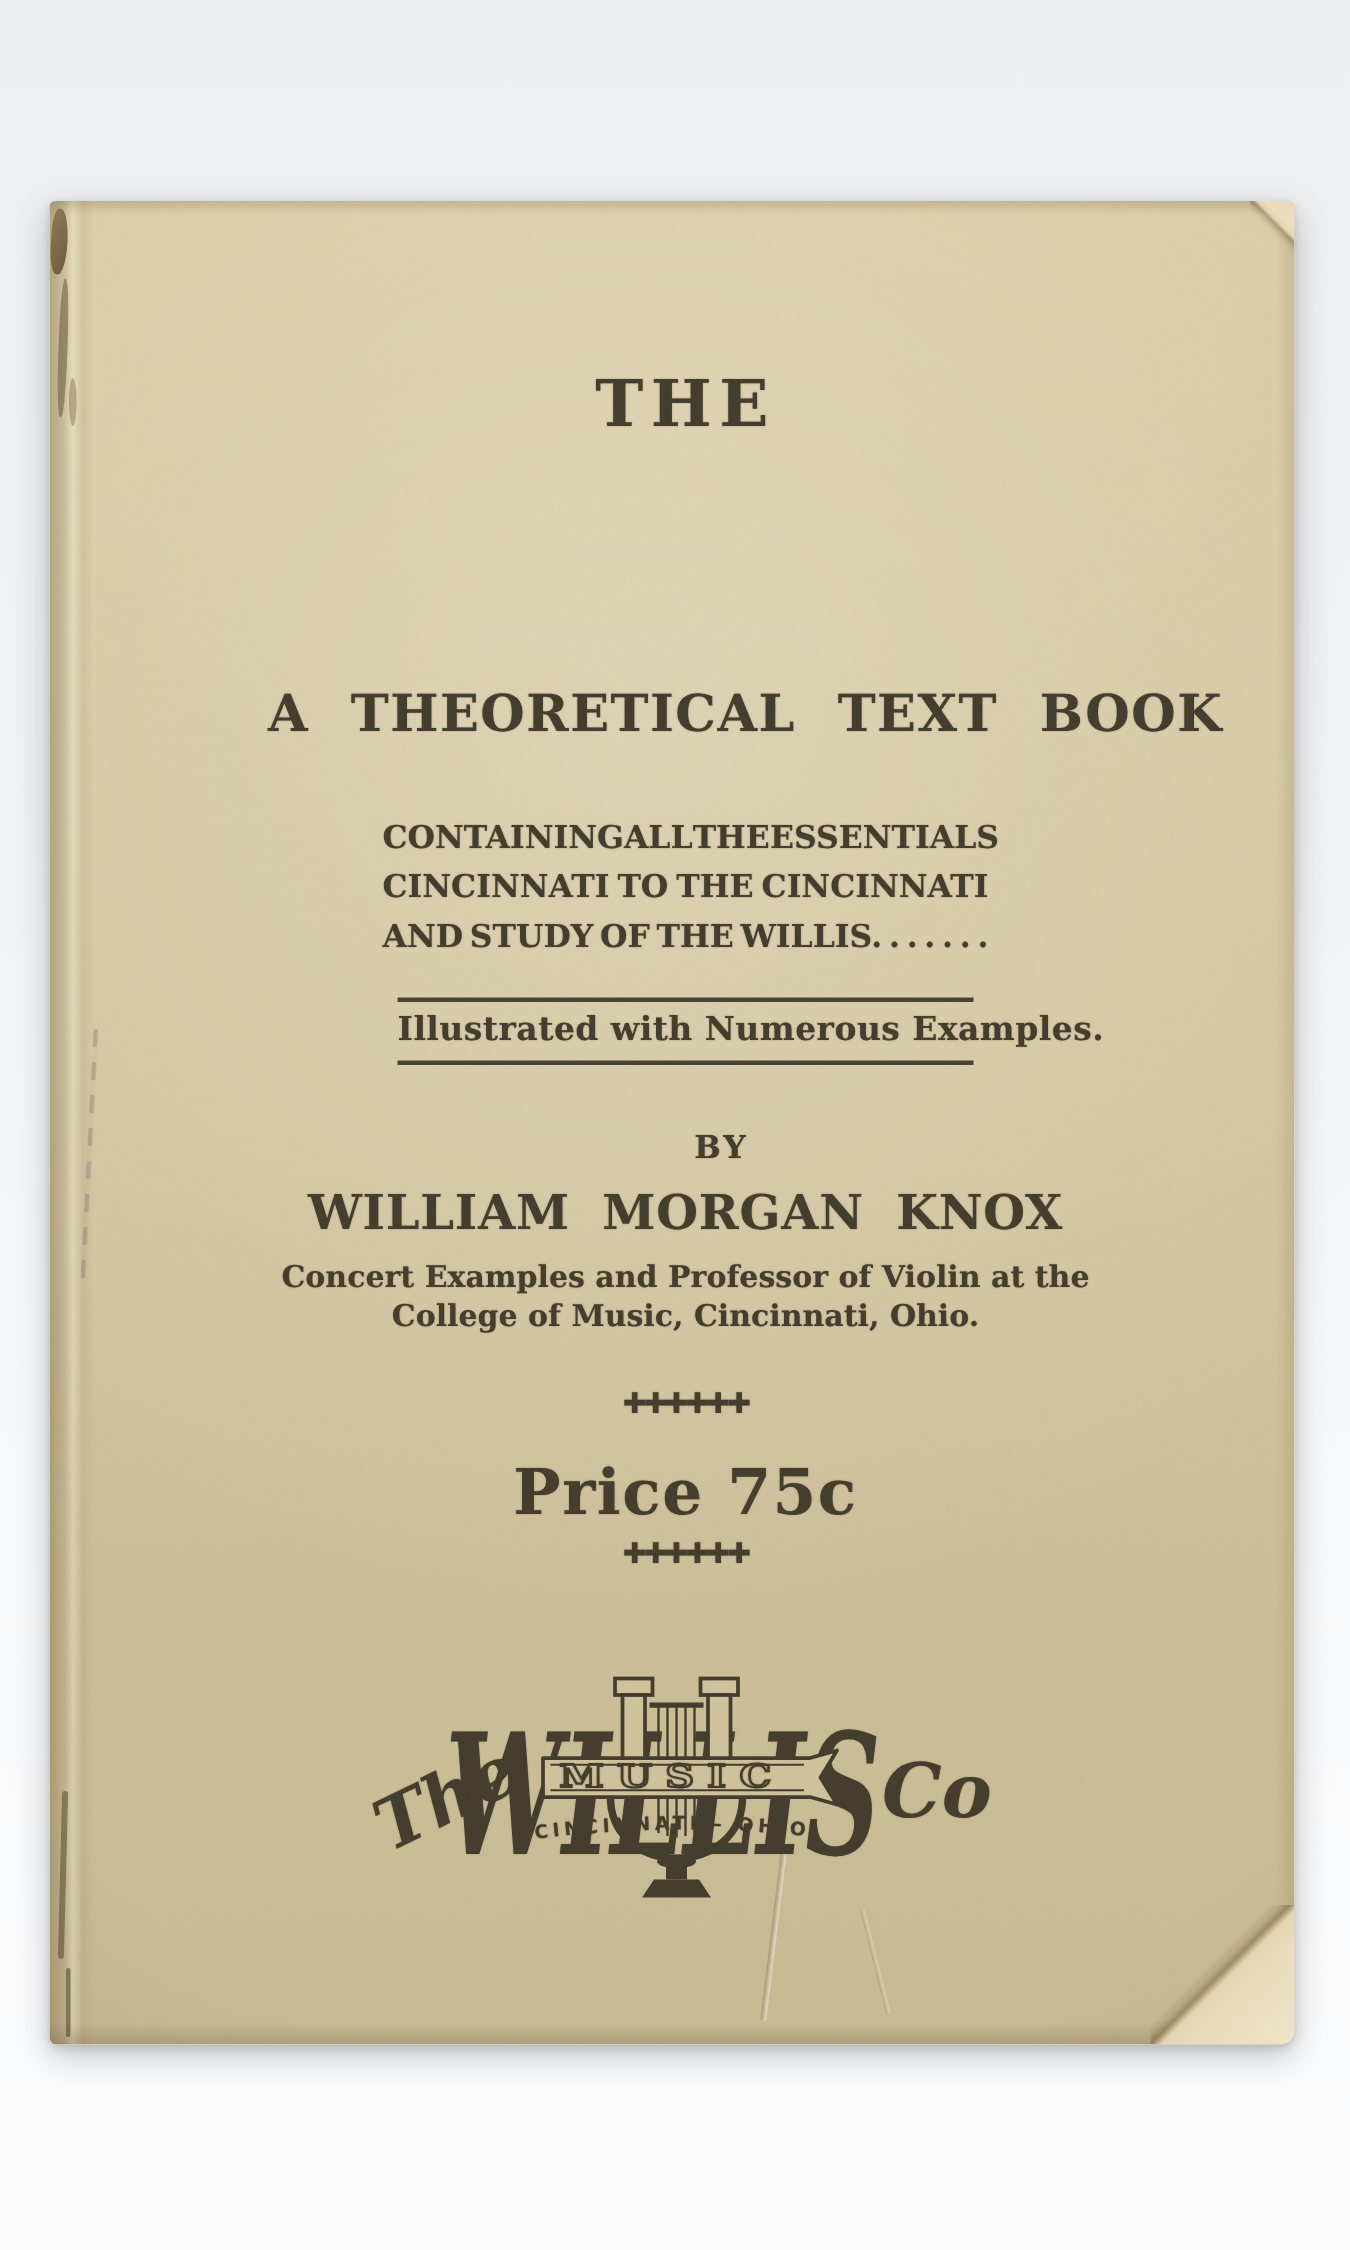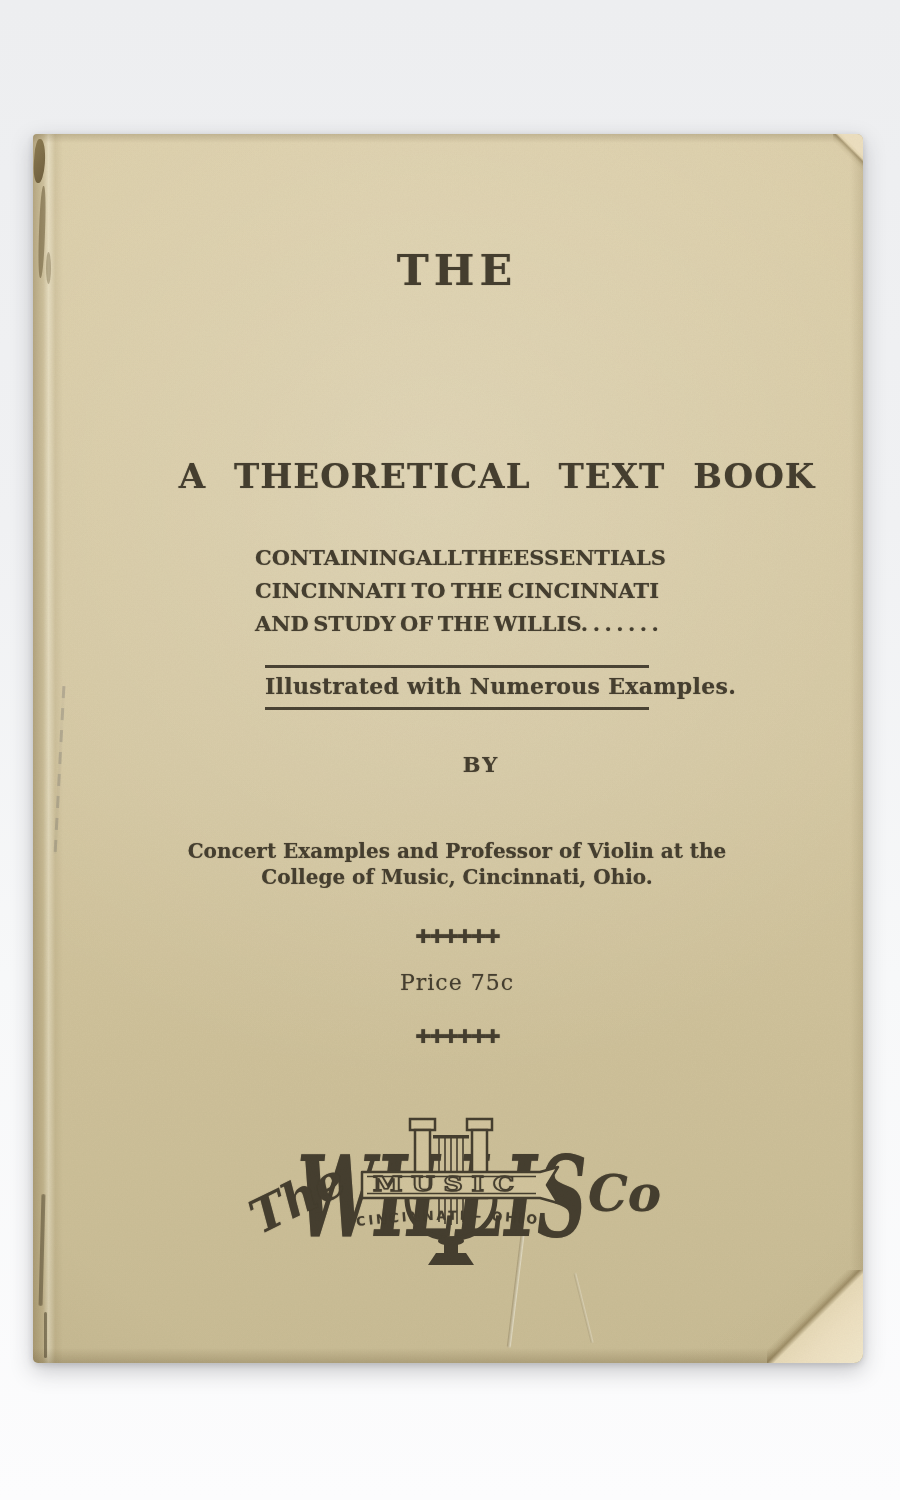--- a/index.html
+++ b/index.html
@@ -65,21 +65,21 @@
   .jline{display:flex;justify-content:space-between;}
   .rulebox{top:531px;width:384px;border-top:3px solid #4a4334;border-bottom:3px solid #4a4334;
     padding:5px 0 8px;font-size:22px;font-weight:bold;letter-spacing:.3px;}
   .by{top:618px;font-size:21px;font-weight:bold;letter-spacing:2px;margin-left:24px;}
   .author{top:655px;font-size:32px;font-weight:bold;letter-spacing:.5px;word-spacing:10px;}
   .credit{top:704px;font-size:20px;font-weight:bold;line-height:26px;}
   .credit span{display:block;}
   .orn{font-family:"DejaVu Sans","Liberation Sans",sans-serif;font-size:19px;font-weight:bold;letter-spacing:-2px;}
   .o1{top:791px;}
   .o2{top:891px;}
-  .price{top:836px;font-size:22px;font-weight:normal;letter-spacing:1px;}
+  .price{top:836px;font-size:42px;font-weight:bold;letter-spacing:1px;}
   .logo{top:972px;width:430px;height:170px;}
   .logo text{font-family:"DejaVu Serif","Liberation Serif",serif;}
   .ink-fill{fill:var(--ink);}
   .ink-stroke{stroke:var(--ink);}
   .paper-fill{fill:#d1c49d;}
 </style>
 </head>
 <body>
 
 <div class="scene">
@@ -135,20 +135,21 @@
           <span>.</span>
           <span>.</span>
           <span>.</span>
         </div>
       </div>
 
       <div class="cblock rulebox">Illustrated with Numerous Examples.</div>
 
       <div class="cblock by">BY</div>
 
+      <div class="cblock author">WILLIAM MORGAN KNOX</div>
 
       <div class="cblock credit">
         <span>Concert Examples and Professor of Violin at the</span>
         <span>College of Music, Cincinnati, Ohio.</span>
       </div>
 
       <div class="cblock orn o1">✚✚✚✚✚✚</div>
 
       <div class="cblock price">Price 75c</div>
 

